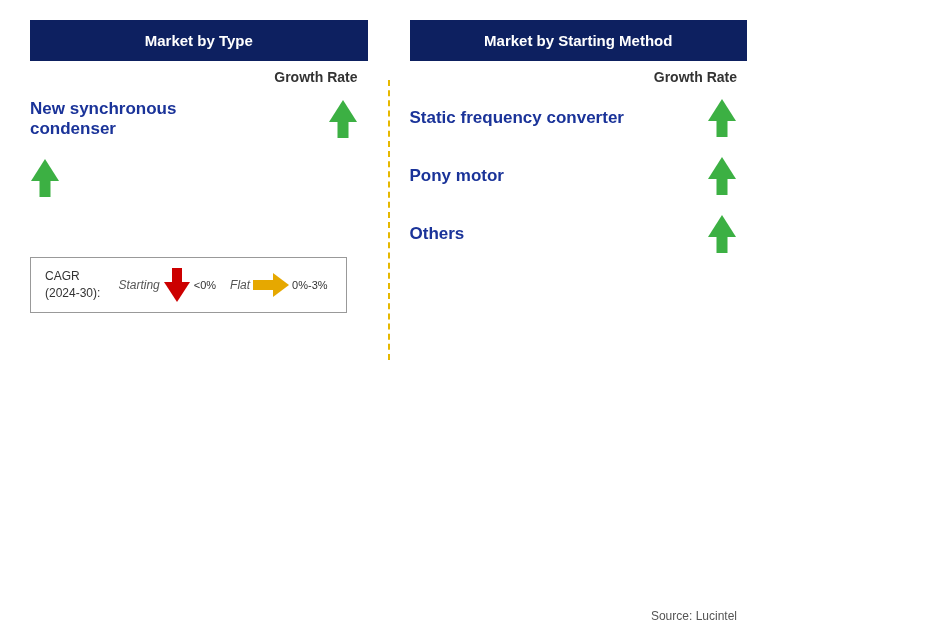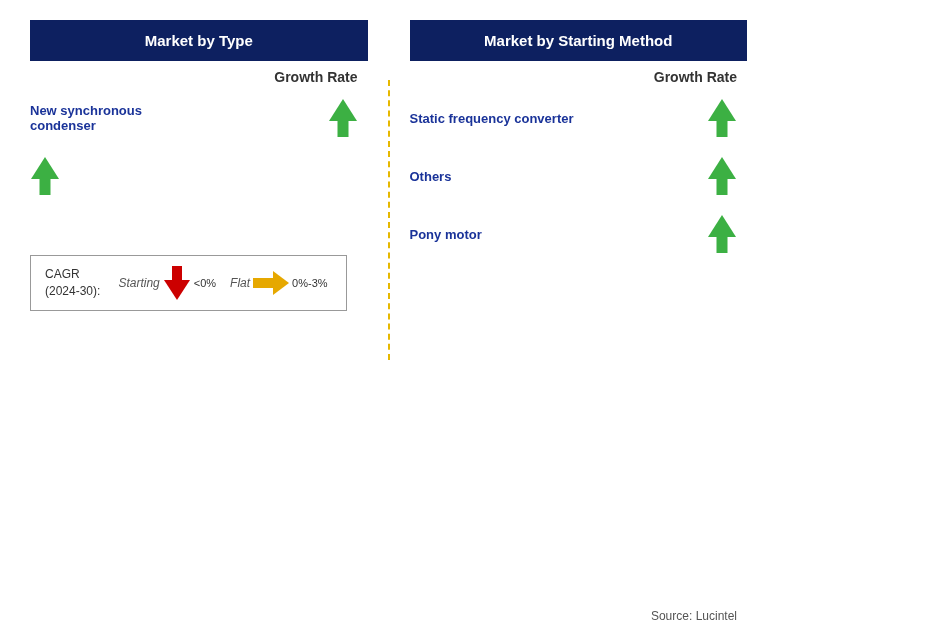--- a/index.html
+++ b/index.html
@@ -54,21 +54,21 @@
       color: #333;
       padding: 8px 10px 4px 0;
     }
     .item-row {
       display: flex;
       align-items: center;
       justify-content: space-between;
       padding: 10px 10px 10px 0;
     }
     .item-label {
-      font-size: 13px;
+      font-size: 17px;
       font-weight: bold;
       color: #1a3399;
       flex: 1;
     }
     .green-arrow-up {
       display: inline-block;
       width: 30px;
       height: 38px;
       position: relative;
     }
@@ -239,24 +239,24 @@
     <div class="section-header">Market by Starting Method</div>
 
     <div class="growth-rate-label">Growth Rate</div>
 
     <div class="item-row">
       <div class="item-label">Static frequency converter</div>
       <div class="green-arrow-up"></div>
     </div>
 
     <div class="item-row">
+      <div class="item-label">Pony motor</div>
+      <div class="green-arrow-up"></div>
+    </div>
+
+    <div class="item-row">
       <div class="item-label">Others</div>
-      <div class="green-arrow-up"></div>
-    </div>
-
-    <div class="item-row">
-      <div class="item-label">Pony motor</div>
       <div class="green-arrow-up"></div>
     </div>
 
     <div class="source-text">Source: Lucintel</div>
   </div>
 </div>
 
 </body></html>

